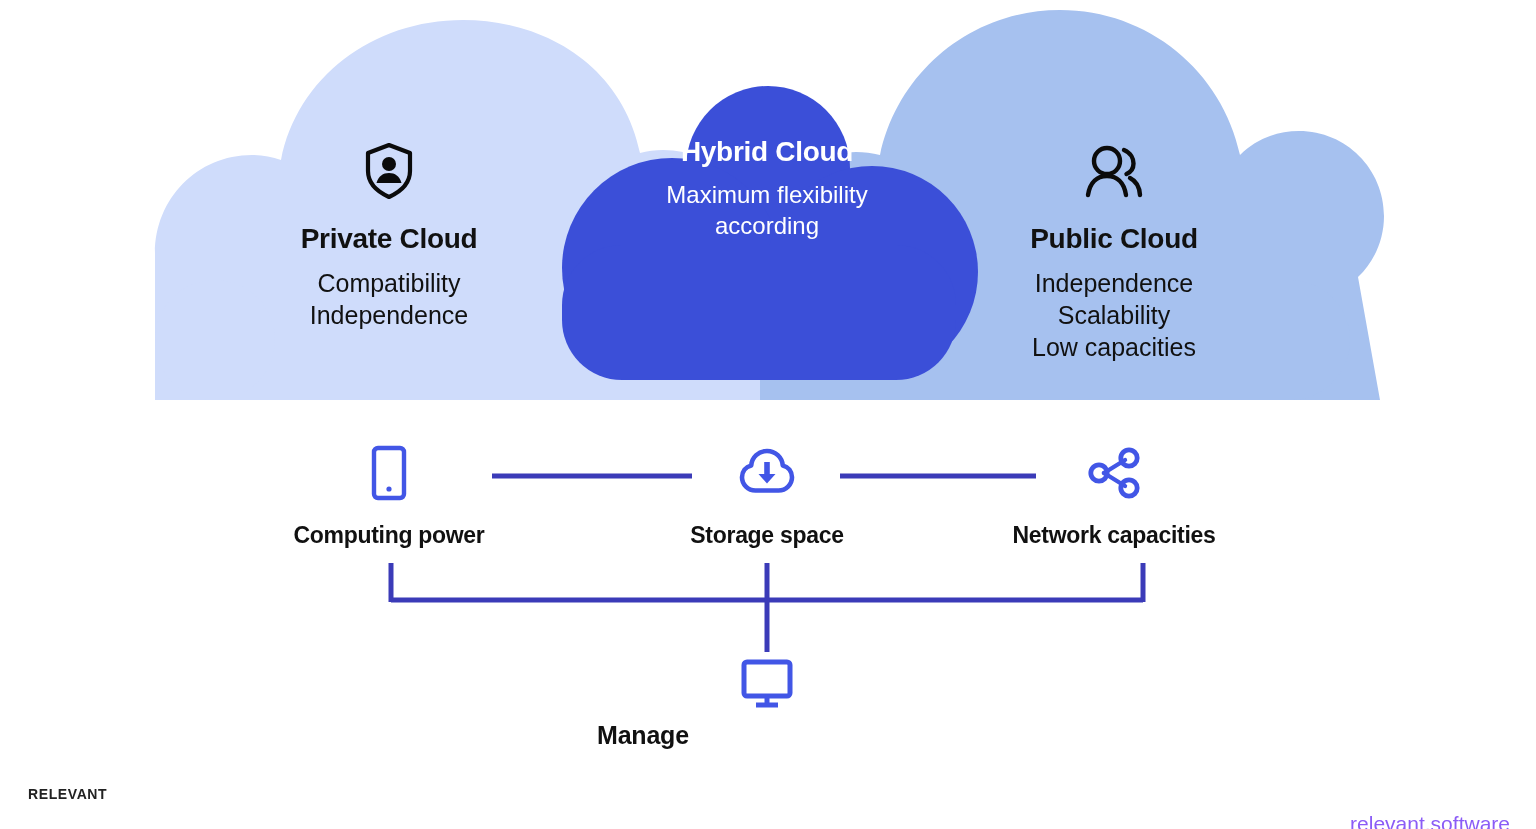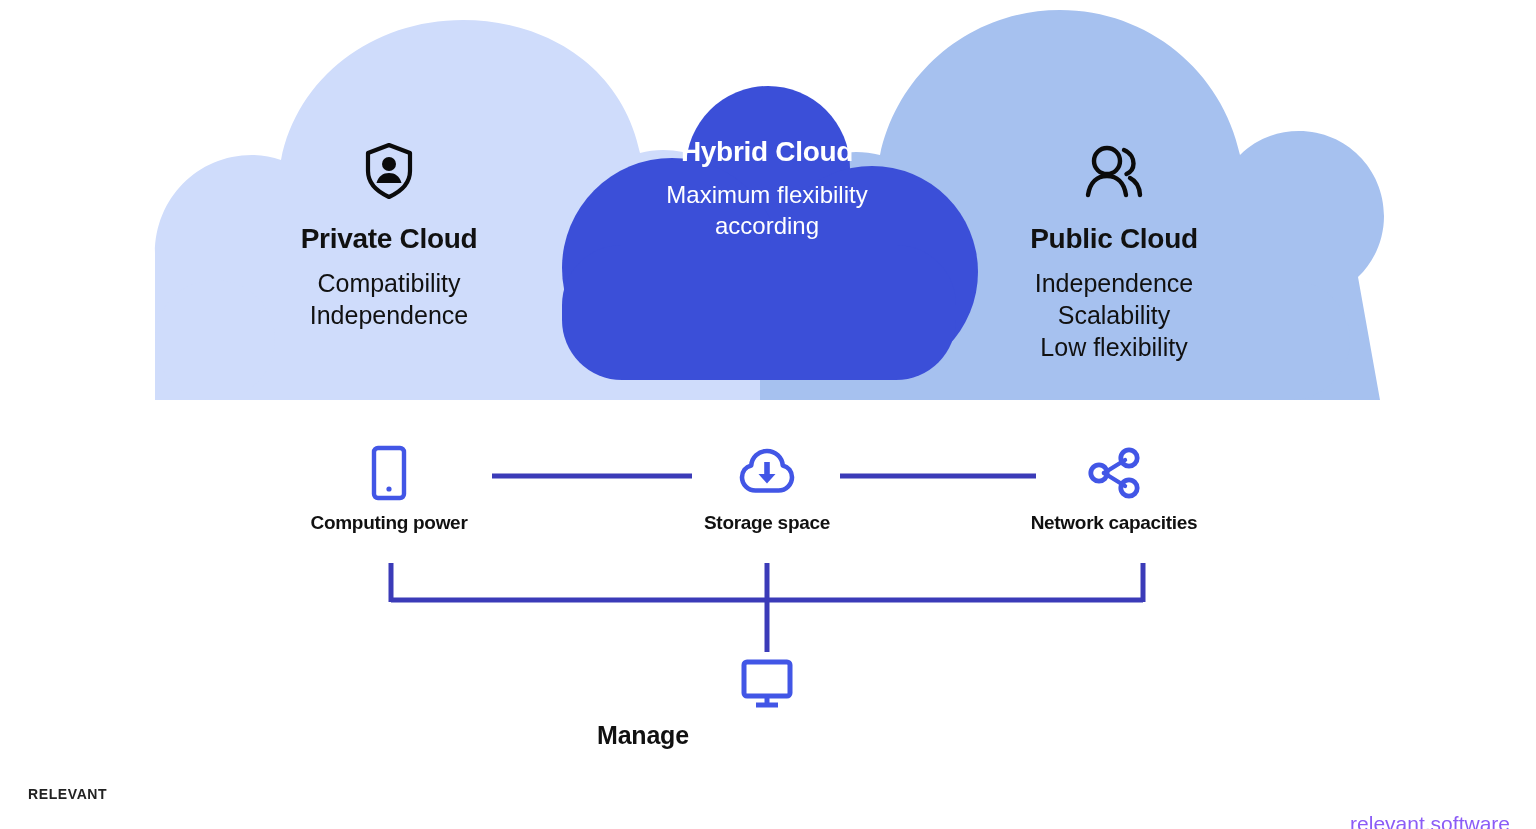--- a/index.html
+++ b/index.html
@@ -33,21 +33,21 @@
 
   #card-private{ left:219px; top:138px; }
   #card-hybrid { left:597px; top:137px; color:#ffffff; }
   #card-hybrid .cloud-title{ margin-top:0; font-size:28px; }
   #card-hybrid .cloud-lines{ font-size:24px; }
   #card-public { left:944px; top:138px; }
 
   
   .res{ position:absolute; text-align:center; width:340px; }
   .res .icon-wrap{ height:66px; display:flex; align-items:center; justify-content:center; }
-  .res-label{ font-size:19px; font-weight:bold; margin-top:6px; letter-spacing:-0.3px; white-space:nowrap; }
+  .res-label{ font-size:23px; font-weight:bold; margin-top:16px; letter-spacing:-0.3px; white-space:nowrap; }
   #res-compute{ left:219px; top:440px; }
   #res-storage{ left:597px; top:440px; }
   #res-network{ left:944px; top:440px; }
 
   
   .connectors{ position:absolute; left:0; top:420px; width:1536px; height:340px; }
 
   
   #manage{ position:absolute; left:597px; top:655px; width:340px; text-align:left; }
   #manage .icon-wrap{ height:58px; display:flex; align-items:center; justify-content:center; }
@@ -149,21 +149,21 @@
         <circle cx="24" cy="17" r="13" fill="none" stroke="#0b0b0b" stroke-width="4.4"></circle>
         <path d="M5 51 C7 38 14.5 32 24 32 C33.5 32 41 38 43 51" fill="none" stroke="#0b0b0b" stroke-width="4.4" stroke-linecap="round"></path>
         <path d="M41 6 C48 9 50.5 15 50.5 19.5 C50.5 24 48 28 43.5 30" fill="none" stroke="#0b0b0b" stroke-width="4.4" stroke-linecap="round"></path>
         <path d="M47 34 C53 37 56.5 43 57 51" fill="none" stroke="#0b0b0b" stroke-width="4.4" stroke-linecap="round"></path>
       </svg>
     </div>
     <div class="cloud-title">Public Cloud</div>
     <div class="cloud-lines">
       <div>Independence</div>
       <div>Scalability</div>
-      <div>Low flexibility</div>
+      <div>Low capacities</div>
     </div>
   </div>
 
   <div class="connectors">
     <svg width="1536" height="340" viewBox="0 0 1536 340" xmlns="http://www.w3.org/2000/svg">
       <g stroke="#3b3bb8" stroke-width="5" fill="none">
 
         <line x1="492" y1="56" x2="692" y2="56"></line>
         <line x1="840" y1="56" x2="1036" y2="56"></line>
 

